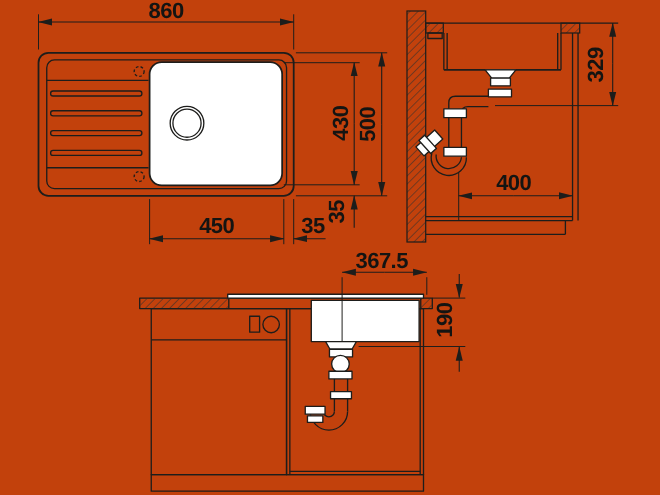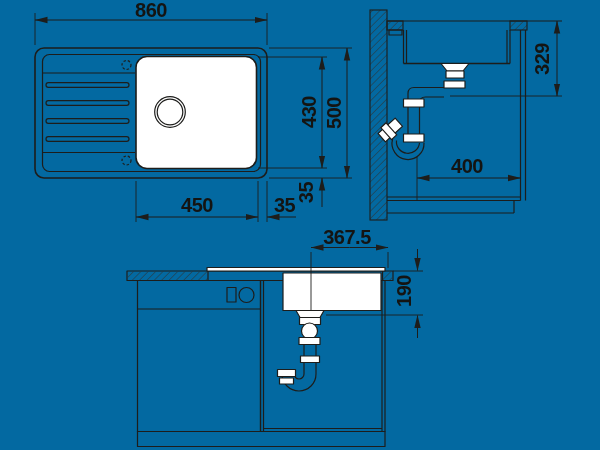--- a/index.html
+++ b/index.html
@@ -1,17 +1,17 @@
 <!DOCTYPE html>
 <html><head>
 <meta charset="utf-8">
 <style>
   html,body { margin:0; padding:0; background:#e8e8e8; }
   .sheet {
-    width:600px; height:450px; background:#0369a1; position:relative;
+    width:600px; height:450px; background:#c2410c; position:relative;
     font-family:"Liberation Sans", sans-serif; overflow:hidden;
   }
   svg { display:block; }
   .s   { stroke:#1d1d1b; fill:none; stroke-width:1.2; stroke-linejoin:round; stroke-linecap:butt; }
   .s15 { stroke:#1d1d1b; fill:none; stroke-width:1.6; stroke-linejoin:round; }
   .fw  { fill:#ffffff; }
   .hp  { fill:url(#hatch); stroke:#1d1d1b; stroke-width:1.1; }
   .hf  { fill:url(#hatch); stroke:none; }
   .dim { stroke:#1d1d1b; fill:none; stroke-width:1; }
   .ext { stroke:#1d1d1b; fill:none; stroke-width:0.9; }

